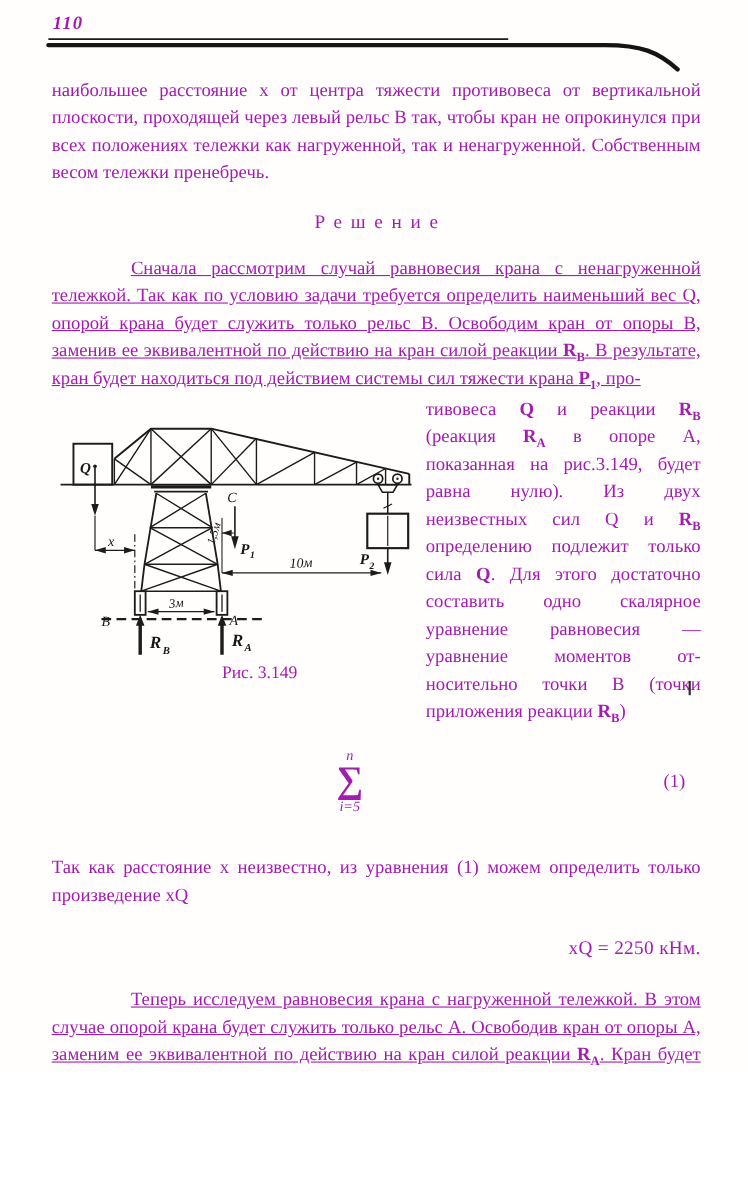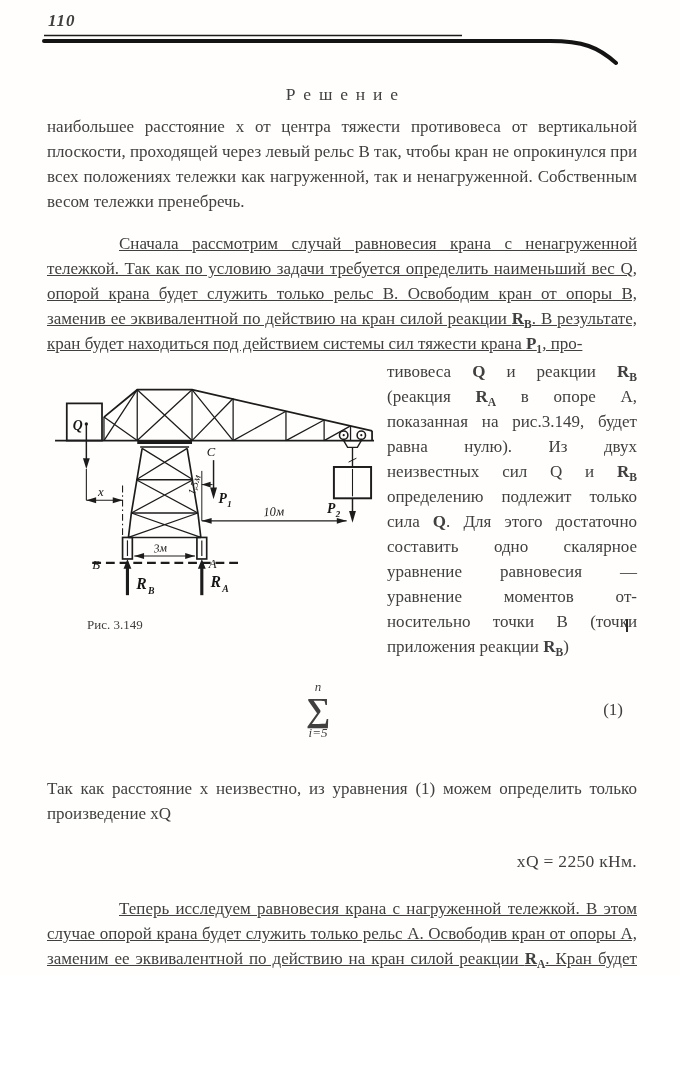--- a/index.html
+++ b/index.html
@@ -1,18 +1,18 @@
 <!DOCTYPE html>
 <html><head>
 <meta charset="utf-8">
 <style>
   html,body{margin:0;padding:0;background:#ffffff;}
   .page{
     position:relative; width:680px; height:975px; overflow:hidden;
-    background:#fffefd; color:#404040;
+    background:#fffefd; color:#a21caf;
     font-family:"Liberation Serif","DejaVu Serif",serif;
   }
   .content{ padding:0 43px 0 47px; }
   .pagehead{ position:relative; height:62px; }
   .pagenum{
     position:absolute; left:1px; top:11px;
     font-size:17px; font-weight:bold; font-style:italic; letter-spacing:1px;
   }
   .headrules{ position:absolute; left:-47px; top:0; }
   .body-text{
@@ -24,21 +24,21 @@
   .solution-heading{
     margin:20px 0 0; text-align:center; font-size:17.5px;
     letter-spacing:0.45em; text-indent:0.45em;
   }
   .p1{ margin-top:7px; }
   .p2a{ margin-top:17px; }
   .figrow{ display:flex; margin-top:3px; align-items:flex-start; }
   .figblock{ width:338px; flex:0 0 338px; }
   .figblock svg{ display:block; margin-top:17px; }
   .figcaption{
-    font-size:13px; text-align:left; padding-left:40px; margin-top:14px;
+    font-size:16px; text-align:center; padding-left:40px; 
   }
   .rightcol{ flex:1 1 auto; padding-left:2px; }
   .eq1{
     position:relative; display:flex; align-items:center; justify-content:center;
     margin:14px 30px 0 0; height:74px;
   }
   .sumblock{ display:flex; flex-direction:column; align-items:center; margin-right:18px; }
   .sumlim{ font-size:13px; font-style:italic; line-height:14px; }
   .sigma{ font-size:34px; line-height:32px; font-weight:bold; }
   .eqbody{ font-size:18.5px; letter-spacing:0.3px; }
@@ -59,23 +59,23 @@
   <div class="content">
 
     <div class="pagehead">
       <span class="pagenum">110</span>
       <svg class="headrules" width="680" height="70" viewBox="0 0 680 70">
         <path d="M44,35.5 H462" stroke="#1b1b1b" stroke-width="1.6" fill="none"></path>
         <path d="M44,41 H550 C 583,41 598,47 616,63" stroke="#141414" stroke-width="4" fill="none" stroke-linecap="round"></path>
       </svg>
     </div>
 
+    <p class="body-text p1">наибольшее расстояние x от центра тяжести противовеса от вертикальной плоскости, проходящей через левый рельс В так, чтобы кран не опрокинулся при всех положениях тележки как нагруженной, так и ненагруженной. Собственным весом тележки пренебречь.</p>
+
     <p class="body-text solution-heading">Решение</p>
-
-    <p class="body-text p1">наибольшее расстояние x от центра тяжести противовеса от вертикальной плоскости, проходящей через левый рельс В так, чтобы кран не опрокинулся при всех положениях тележки как нагруженной, так и ненагруженной. Собственным весом тележки пренебречь.</p>
 
     <p class="body-text indent p2a"><span>Сначала рассмотрим случай равновесия крана с ненагру­женной тележкой. Так как по условию задачи требуется опре­делить наименьший вес Q, опорой крана будет служить только рельс В. Освободим кран от опоры В, заменив ее эквивалентной по действию на кран силой реакции </span><span style="font-weight: bold;">R</span><sub style="font-weight: bold;">B</sub><span>. В результате, кран будет находиться под действием системы сил тяжести крана </span><span style="font-weight: bold;">P</span><sub style="font-weight: bold;">1</sub><span>, про-</span></p>
 
     <div class="figrow">
 
       <div class="figblock">
         <svg width="338" height="227" viewBox="0 0 345 232">
           <g stroke="#1c1c1c" fill="none" stroke-width="1.3">
             <path d="M8,66 H334" stroke-width="1.8"></path>
             <path d="M58,42 L92,14 H148 L332,56" stroke-width="1.8"></path>

